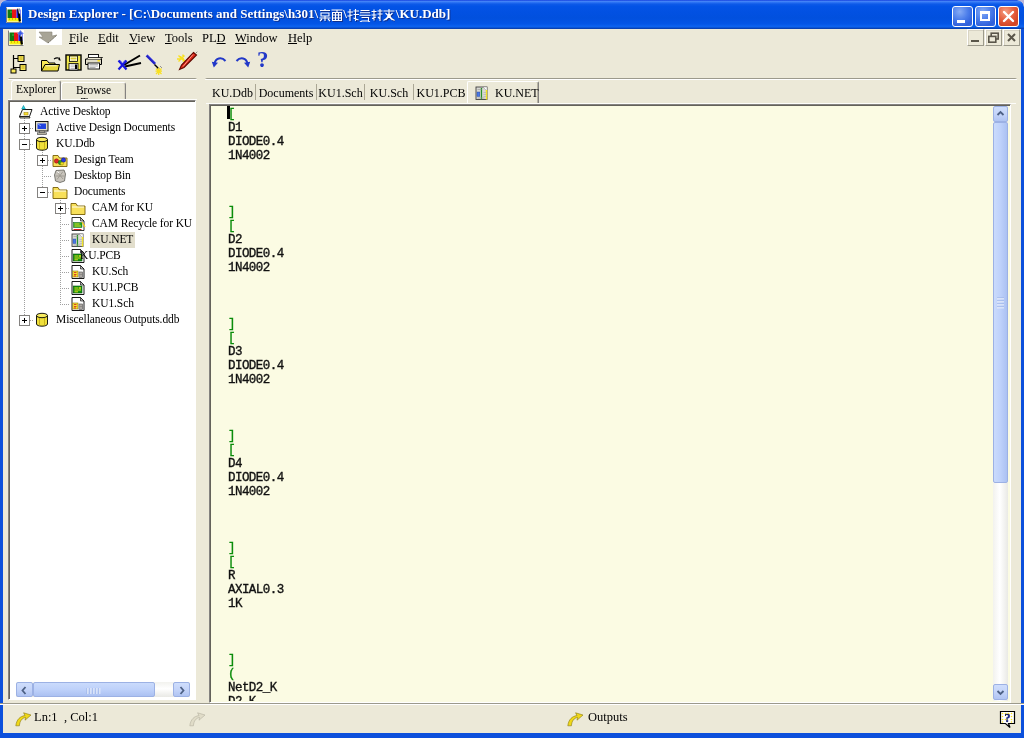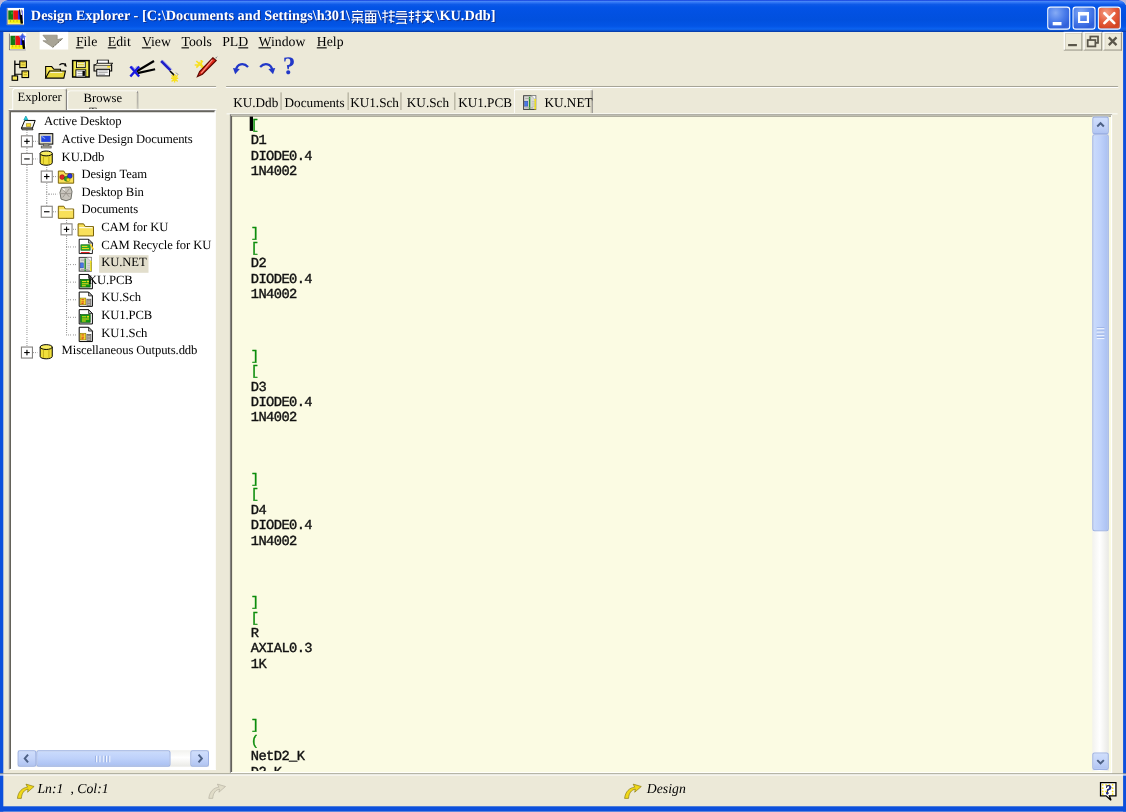--- a/index.html
+++ b/index.html
@@ -45,21 +45,21 @@
 #edtext pre{margin:0;padding:0.5px 0 0 16px;font-family:"Liberation Mono",monospace;font-size:12.5px;line-height:14px;letter-spacing:-0.55px;color:#111;-webkit-text-stroke:0.35px;}
 #edtext .g{color:#0b8c0b;}
 #cursor{left:227px;top:106px;width:2.5px;height:13px;background:#000;}
 
 .sbtn{position:absolute;background:linear-gradient(180deg,#cfdefc 0%,#c4d4f9 50%,#b0c4f2 100%);border:1px solid #9cb1e4;border-radius:2px;}
 .sthumb{background:linear-gradient(90deg,#cadbfc 0%,#bed1fa 50%,#abc1f2 100%);border:1px solid #9cb1e4;border-radius:2px;}
 .sthumbh{background:linear-gradient(180deg,#cadbfc 0%,#bed1fa 50%,#abc1f2 100%);border:1px solid #9cb1e4;border-radius:2px;}
 .strack{background:linear-gradient(90deg,#f2f2ee 0%,#ffffff 45%,#e9e9e5 100%);}
 .strackh{background:linear-gradient(180deg,#f2f2ee 0%,#ffffff 45%,#e9e9e5 100%);}
 
-#status{left:3px;top:705px;width:1018px;height:28px;font-size:12.5px;font-style:italic;}
+#status{left:3px;top:705px;width:1018px;height:28px;font-size:12.5px;}
 #status div{position:absolute;top:5px;white-space:nowrap;}
 </style></head>
 <body>
 <svg width="0" height="0" style="position:absolute">
     <defs>
 <g id="i-app">
         <rect x="0" y="0" width="16" height="16" fill="#fff"></rect>
         <path d="M0.5 15.5 v-15 M0.5 15.5 h15" stroke="#606060" stroke-width="0.8" fill="none"></path>
         <rect x="1.5" y="2.5" width="4.5" height="8.5" fill="#127812"></rect>
         <path d="M4 4 h2 v2 h-2 z" fill="#2a9a2a"></path>
@@ -515,21 +515,21 @@
         <use href="#i-bolt" fill="#F0D818" stroke="#887810" stroke-width="0.6"></use>
       </svg>
     <div style="left:31px">Ln:1</div>
     <div style="left:61px">, Col:1</div>
     <svg class="abs" style="left:186px;top:7px" width="17" height="15">
         <use href="#i-bolt" fill="#E0DCC8" stroke="#b4b0a0" stroke-width="0.6"></use>
       </svg>
     <svg class="abs" style="left:564px;top:7px" width="17" height="15">
         <use href="#i-bolt" fill="#F0D818" stroke="#887810" stroke-width="0.6"></use>
       </svg>
-    <div style="left:585px">Design</div>
+    <div style="left:585px">Outputs</div>
     <svg class="abs" style="left:996px;top:5px" width="18" height="20">
         <path d="M1.5 1.5 h14 v12 h-6 l1.5 4 -4.5 -4 h-5 z" fill="#fff" stroke="#000" stroke-width="1.2"></path>
         <g fill="#f8e020">
           <circle cx="3.5" cy="3.5" r="0.8"></circle>
           <circle cx="6.5" cy="3.5" r="0.8"></circle>
           <circle cx="9.5" cy="3.5" r="0.8"></circle>
           <circle cx="12.5" cy="3.5" r="0.8"></circle>
           <circle cx="3.5" cy="6.5" r="0.8"></circle>
           <circle cx="12.5" cy="6.5" r="0.8"></circle>
           <circle cx="3.5" cy="9.5" r="0.8"></circle>

